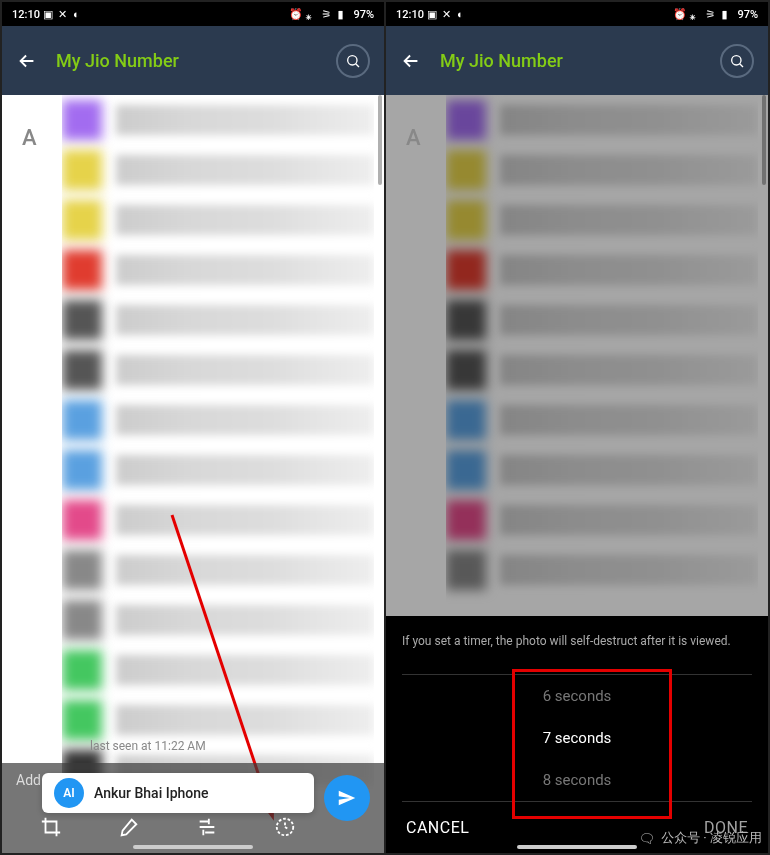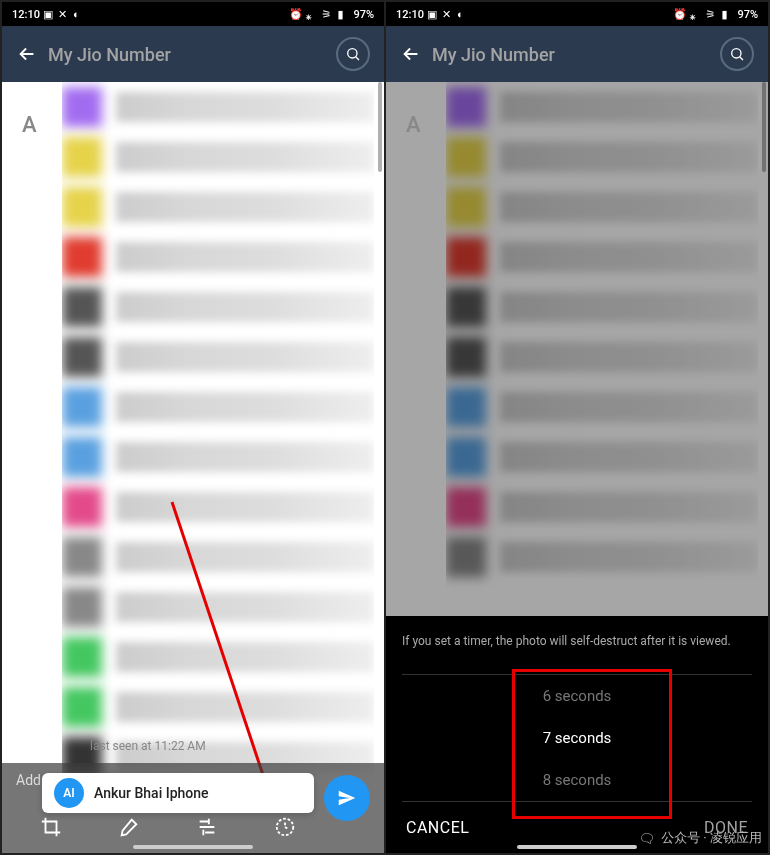--- a/index.html
+++ b/index.html
@@ -2,21 +2,21 @@
 <html><head>
 <meta charset="utf-8">
 <style>
 *{margin:0;padding:0;box-sizing:border-box;font-family:Roboto,Arial,sans-serif}
 body{width:770px;height:855px;background:#222;position:relative;display:flex;gap:2px;padding:2px}
 .phone{flex:1;background:#fff;display:flex;flex-direction:column;position:relative;overflow:hidden}
 .status-bar{height:24px;background:#000;color:#fff;display:flex;justify-content:space-between;align-items:center;padding:0 10px;font-size:11px;font-weight:500}
 .status-left{display:flex;align-items:center;gap:3px}
 .status-right{display:flex;align-items:center;gap:4px}
 .status-icon{display:inline-flex;width:12px;height:12px}
-.app-bar{height:56px;background:#2b3a4f;color:#a3a3a3;display:flex;align-items:center;padding:0 14px;gap:10px}
+.app-bar{height:69px;background:#2b3a4f;color:#84cc16;display:flex;align-items:center;padding:0 14px;gap:18px}
 .back-icon{width:22px;height:22px;cursor:pointer}
 .app-title{flex:1;font-size:18px;font-weight:500}
 .search-circle{width:34px;height:34px;border:2px solid #5a6a7f;border-radius:50%;display:flex;align-items:center;justify-content:center;cursor:pointer}
 .content-area{flex:1;background:#fff;position:relative;overflow:hidden}
 .letter-header{position:absolute;left:20px;top:30px;color:#888;font-size:22px;font-weight:500;z-index:2}
 .blur-list{position:absolute;left:60px;right:10px;top:0;bottom:0;overflow:hidden}
 .blur-row{display:flex;align-items:center;height:50px;gap:14px}
 .blur-avatar{width:40px;height:40px;filter:blur(6px);flex-shrink:0}
 .blur-text{flex:1;height:30px;background:linear-gradient(90deg,#ccc 0%, #d8d8d8 30%, #ddd 60%, #eee 100%);filter:blur(4px)}
 .scroll-track{position:absolute;right:2px;top:0;width:4px;height:90px;background:#b0b0b0;border-radius:2px}

